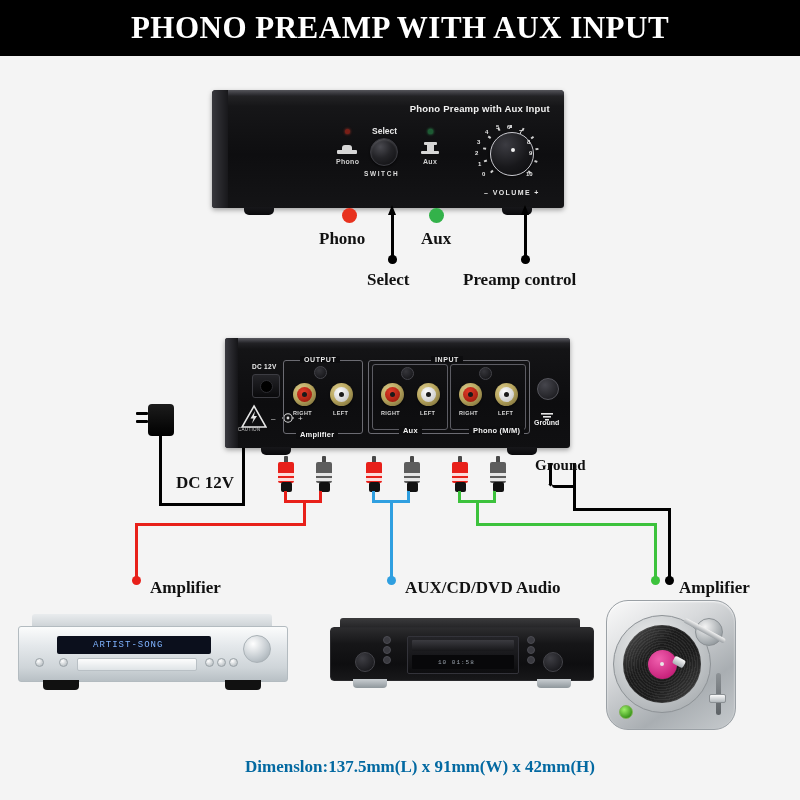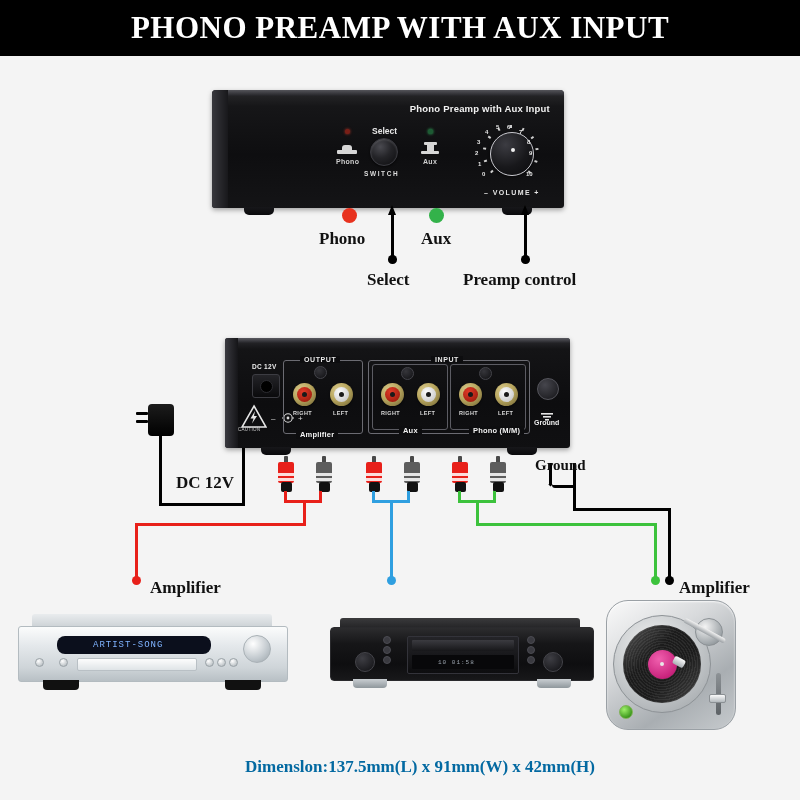--- a/index.html
+++ b/index.html
@@ -230,21 +230,21 @@
     border-radius:3px 3px 0 0;
     transform:skewX(0deg);
   }
   .amp-body{
     position:absolute;left:0;top:12px;width:268px;height:54px;
     background:linear-gradient(180deg,#fbfcfc 0%,#e4e8eb 35%,#cfd5d9 75%,#b8c0c5 100%);
     border-radius:3px;border:1px solid #b3bbc0;
   }
   .amp-screen{
     position:absolute;left:38px;top:9px;width:154px;height:18px;
-    background:#0b0f1c;border-radius:8px;display:flex;align-items:center;
+    background:#0b0f1c;border-radius:2px;display:flex;align-items:center;
   }
   .amp-screen-text{
     color:#7fb3ff;font-family:"Liberation Mono", monospace;font-size:9px;
     letter-spacing:1px;margin-left:36px;white-space:nowrap;
   }
   .amp-tray{
     position:absolute;left:58px;top:31px;width:118px;height:11px;
     background:linear-gradient(180deg,#fdfdfd,#dfe4e7);border:1px solid #b9c0c5;border-radius:2px;
   }
   .amp-knob{
@@ -598,20 +598,21 @@
   <div class="seg" style="left:135px;top:523px;width:171px;height:3px;background:#e8201a;"></div>
   <div class="seg" style="left:135px;top:523px;width:3px;height:56px;background:#e8201a;"></div>
   <div class="enddot" style="left:132px;top:576px;background:#e8201a;"></div>
   <div class="dev-label" style="left:150px;top:578px;">Amplifier</div>
 
   <div class="seg" style="left:372px;top:491px;width:3px;height:12px;background:#2f9fe0;"></div>
   <div class="seg" style="left:372px;top:500px;width:38px;height:3px;background:#2f9fe0;"></div>
   <div class="seg" style="left:407px;top:491px;width:3px;height:12px;background:#2f9fe0;"></div>
   <div class="seg" style="left:390px;top:500px;width:3px;height:79px;background:#2f9fe0;"></div>
   <div class="enddot" style="left:387px;top:576px;background:#2f9fe0;"></div>
+  <div class="dev-label" style="left:405px;top:578px;">AUX/CD/DVD Audio</div>
 
   <div class="seg" style="left:458px;top:491px;width:3px;height:12px;background:#3cc23c;"></div>
   <div class="seg" style="left:458px;top:500px;width:38px;height:3px;background:#3cc23c;"></div>
   <div class="seg" style="left:493px;top:491px;width:3px;height:12px;background:#3cc23c;"></div>
   <div class="seg" style="left:476px;top:500px;width:3px;height:26px;background:#3cc23c;"></div>
   <div class="seg" style="left:476px;top:523px;width:181px;height:3px;background:#3cc23c;"></div>
   <div class="seg" style="left:654px;top:523px;width:3px;height:56px;background:#3cc23c;"></div>
   <div class="enddot" style="left:651px;top:576px;background:#3cc23c;"></div>
 
   <div class="seg" style="left:549px;top:463px;width:3px;height:22px;background:#000;"></div>

